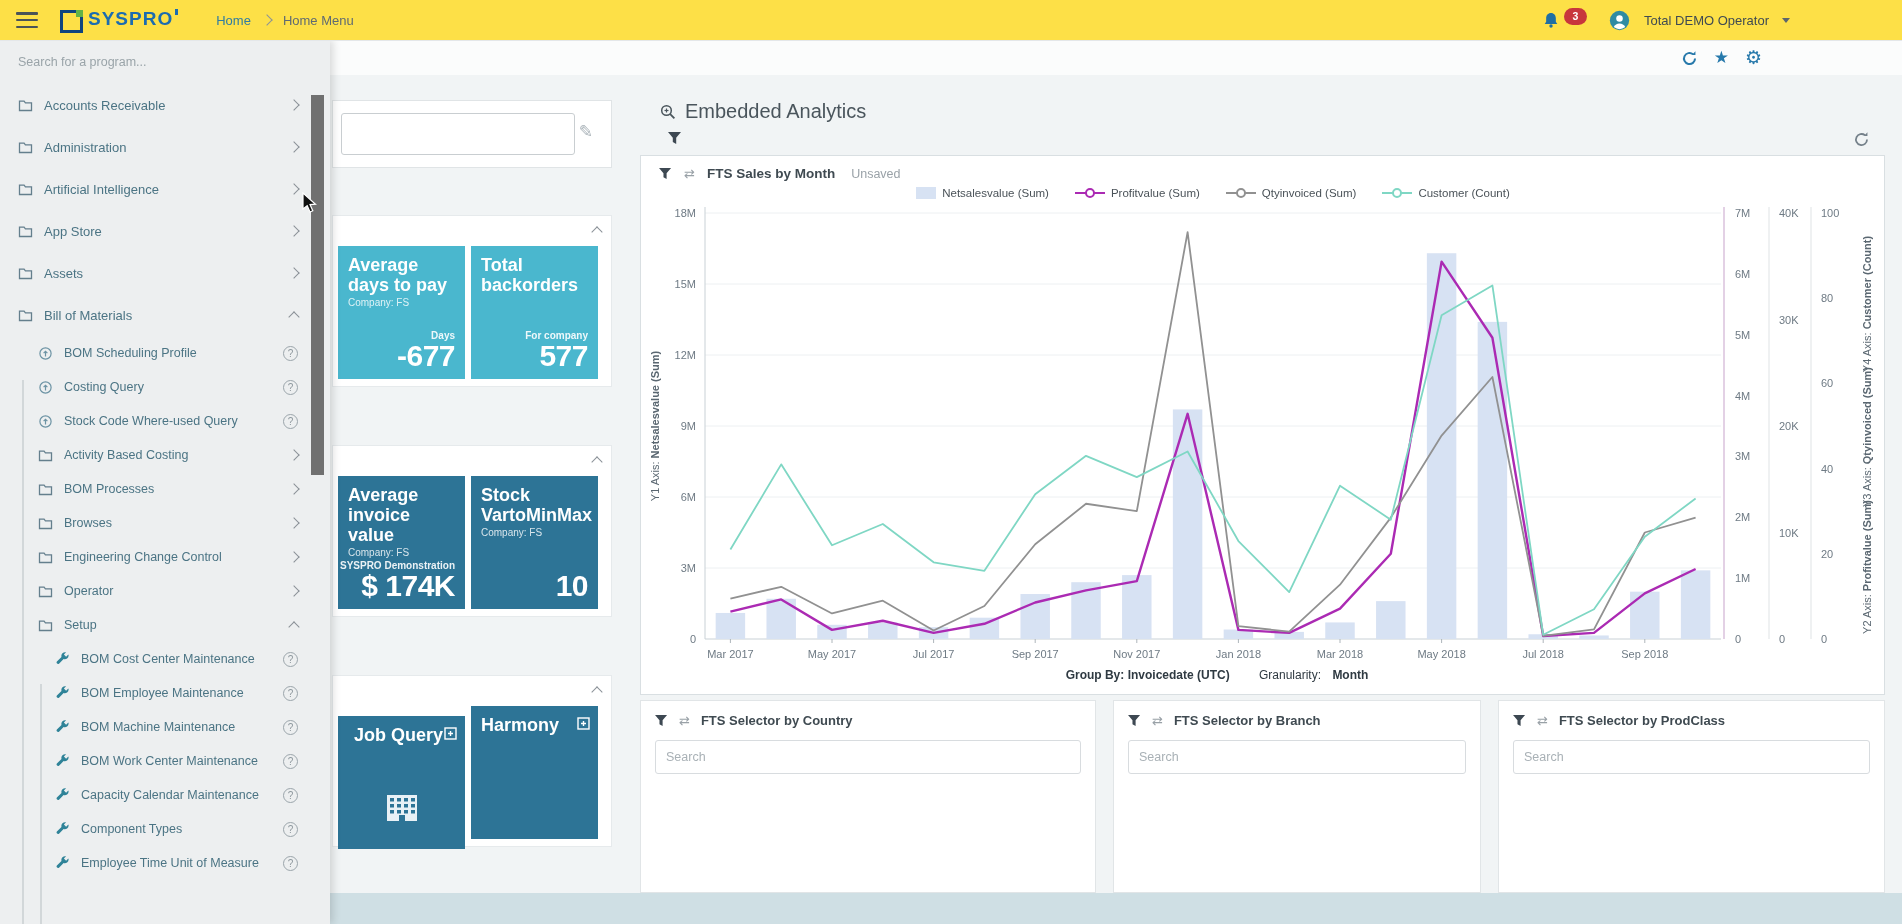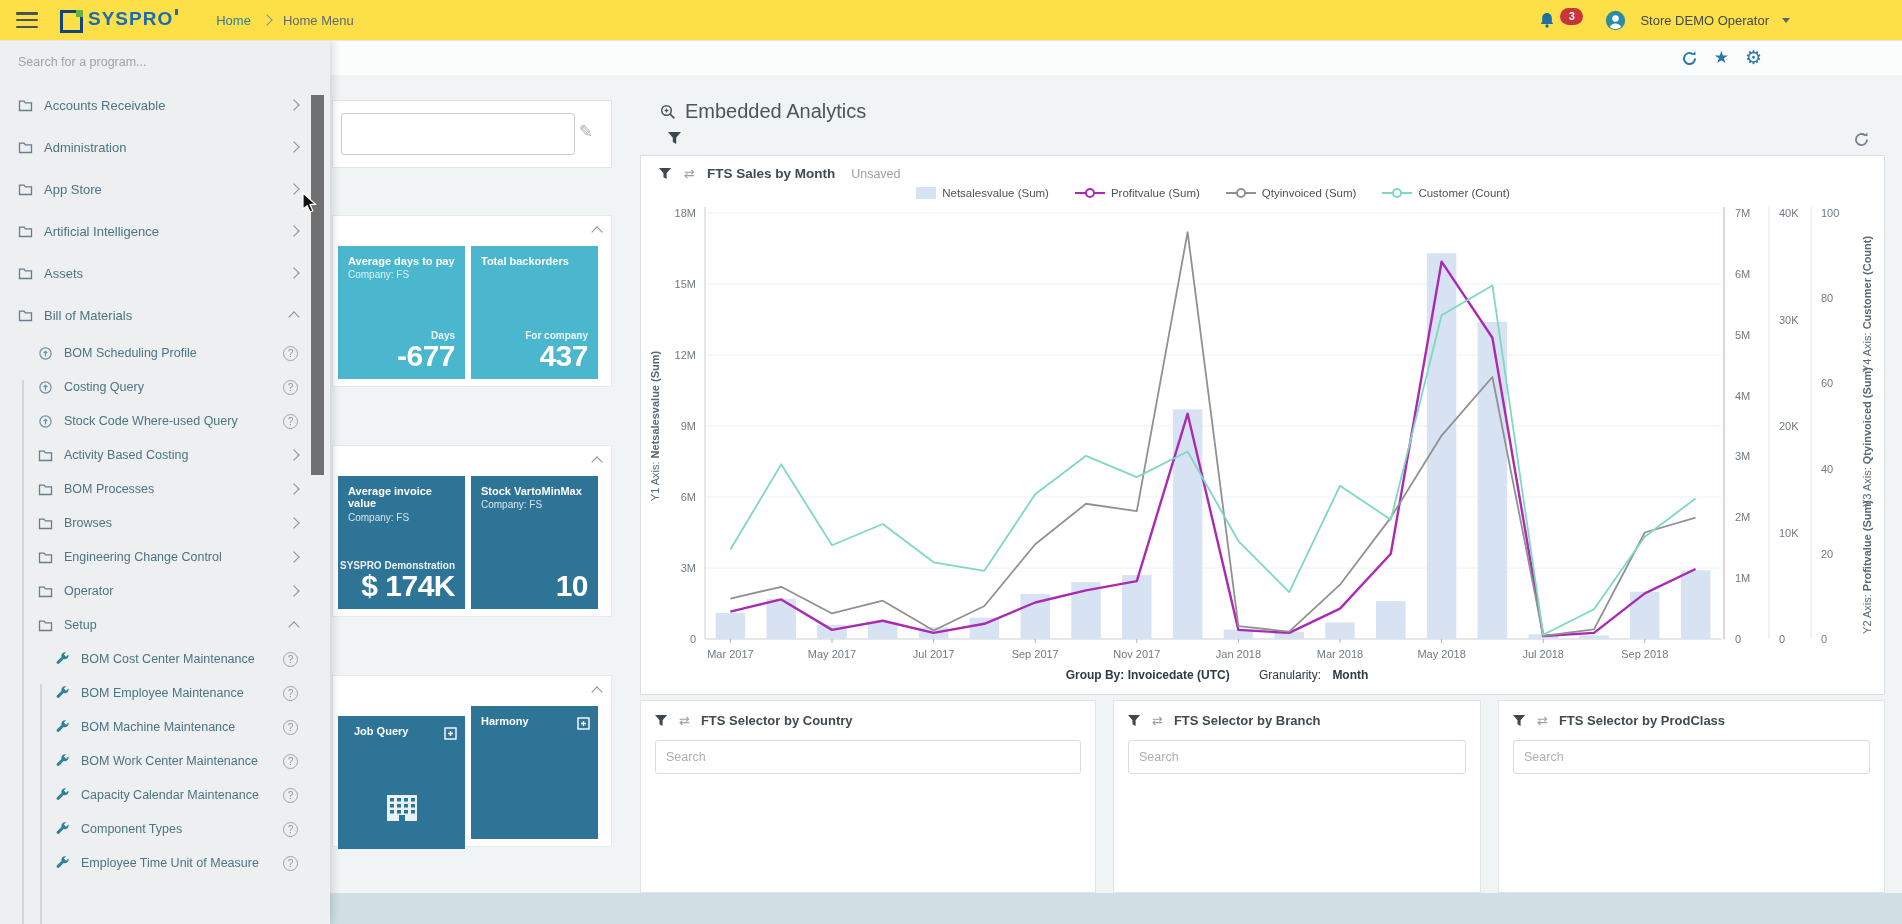--- a/index.html
+++ b/index.html
@@ -51,21 +51,21 @@
   .sb-scroll{position:absolute;left:311px;top:55px;width:13px;height:380px;background:#707070;z-index:31;}
 
   
   .wcard{position:absolute;background:#ffffff;border:1px solid #e0e4e6;box-sizing:border-box;}
   .prog-input{position:absolute;left:8px;top:12px;width:232px;height:40px;border:1px solid #c9ced1;border-radius:3px;background:#fff;}
   .pencil{position:absolute;right:18px;top:20px;color:#aab3b9;font-size:17px;}
   .grp-chev{position:absolute;right:10px;top:8px;}
   .tile{position:absolute;width:127px;height:133px;color:#fff;padding:9px 10px;box-sizing:border-box;cursor:pointer;}
   .tile.light{background:#4ab7ce;}
   .tile.dark{background:#2d7496;}
-  .tile .t-title{font-size:11px;font-weight:bold;line-height:1.12;}
+  .tile .t-title{font-size:18px;font-weight:bold;line-height:1.12;}
   .tile .t-sub{font-size:10px;color:rgba(255,255,255,.82);margin-top:2px;}
   .tile .t-bottom{position:absolute;right:10px;bottom:8px;text-align:right;}
   .tile .t-unit{font-size:10px;font-weight:bold;color:rgba(255,255,255,.9);}
   .tile .t-value{font-size:30px;font-weight:bold;line-height:1;letter-spacing:-.5px;}
   .tile .t-exp{position:absolute;right:8px;top:10px;}
   .tile .t-build{position:absolute;left:50%;transform:translateX(-50%);bottom:22px;}
 
   
   .an-title{position:absolute;left:660px;top:100px;display:flex;align-items:center;gap:9px;
             font-size:20px;color:#4a555c;}
@@ -117,21 +117,21 @@
         <div class="t-sub">Company: FS</div>
         <div class="t-bottom">
           <div class="t-unit">Days</div>
           <div class="t-value">-677</div>
         </div>
       </div>
       <div class="tile light" style="left: 138px; top: 30px;">
         <div class="t-title">Total backorders</div>
         <div class="t-bottom">
           <div class="t-unit">For company</div>
-          <div class="t-value">437</div>
+          <div class="t-value">577</div>
         </div>
       </div>
     </div>
     <div class="wcard" style="left: 332px; top: 445px; width: 280px; height: 172px; border-color: rgb(230, 234, 236);">
       <span class="chev up grp-chev"></span>
       <div class="tile dark" style="left: 5px; top: 30px;">
         <div class="t-title">Average invoice value</div>
         <div class="t-sub">Company: FS</div>
         <div class="t-bottom">
           <div class="t-unit">SYSPRO Demonstration</div>
@@ -383,28 +383,28 @@
         <svg width="15" height="15" viewBox="0 0 15 15">
           <path d="M1.5 12.5 V3.2 h4.6 l1.3 1.6 h6.1 v7.7 z" fill="none" stroke="#647f8d" stroke-width="1.3"></path>
         </svg>
         <span>Administration</span>
         <span class="adorn chev right"></span>
       </div>
       <div class="sbi l0">
         <svg width="15" height="15" viewBox="0 0 15 15">
           <path d="M1.5 12.5 V3.2 h4.6 l1.3 1.6 h6.1 v7.7 z" fill="none" stroke="#647f8d" stroke-width="1.3"></path>
         </svg>
+        <span>Artificial Intelligence</span>
+        <span class="adorn chev right"></span>
+      </div>
+      <div class="sbi l0">
+        <svg width="15" height="15" viewBox="0 0 15 15">
+          <path d="M1.5 12.5 V3.2 h4.6 l1.3 1.6 h6.1 v7.7 z" fill="none" stroke="#647f8d" stroke-width="1.3"></path>
+        </svg>
         <span>App Store</span>
-        <span class="adorn chev right"></span>
-      </div>
-      <div class="sbi l0">
-        <svg width="15" height="15" viewBox="0 0 15 15">
-          <path d="M1.5 12.5 V3.2 h4.6 l1.3 1.6 h6.1 v7.7 z" fill="none" stroke="#647f8d" stroke-width="1.3"></path>
-        </svg>
-        <span>Artificial Intelligence</span>
         <span class="adorn chev right"></span>
       </div>
       <div class="sbi l0">
         <svg width="15" height="15" viewBox="0 0 15 15">
           <path d="M1.5 12.5 V3.2 h4.6 l1.3 1.6 h6.1 v7.7 z" fill="none" stroke="#647f8d" stroke-width="1.3"></path>
         </svg>
         <span>Assets</span>
         <span class="adorn chev right"></span>
       </div>
       <div class="sbi l0">
@@ -553,20 +553,20 @@
     <svg width="18" height="19" viewBox="0 0 16 16">
       <path d="M8 1.3c-2.7 0-4.3 2.1-4.3 4.6v3.1L2.4 11h11.2l-1.3-2V5.9C12.3 3.4 10.7 1.3 8 1.3z" fill="#1f6fa3"></path>
       <circle cx="8" cy="12.9" r="1.5" fill="#1f6fa3"></circle>
     </svg>
     <div class="badge">3</div>
     <svg width="21" height="21" viewBox="0 0 20 20" style="margin-left:14px">
       <circle cx="10" cy="10" r="9.2" fill="#2f8ba2"></circle>
       <circle cx="10" cy="8" r="3.1" fill="#ffffff"></circle>
       <path d="M4.5 16.2a6.2 6.2 0 0 1 11 0 9.2 9.2 0 0 1-11 0z" fill="#ffffff"></path>
     </svg>
-    <span class="username">Store DEMO Operator</span>
+    <span class="username">Total DEMO Operator</span>
     <div class="caret-down"></div>
   </div>
 </div>
 
 <svg class="cursor" width="18" height="22" viewBox="0 0 18 22">
   <path d="M1 1 L1 17 L5.2 13.6 L8 20 L10.8 18.8 L8 12.6 L13.5 12.2 Z" fill="#111" stroke="#fff" stroke-width="1.2"></path>
 </svg>
 
 </body></html>

